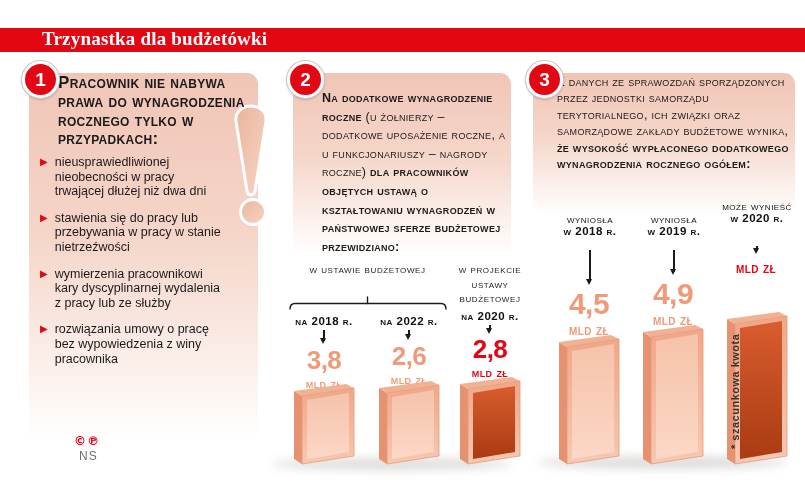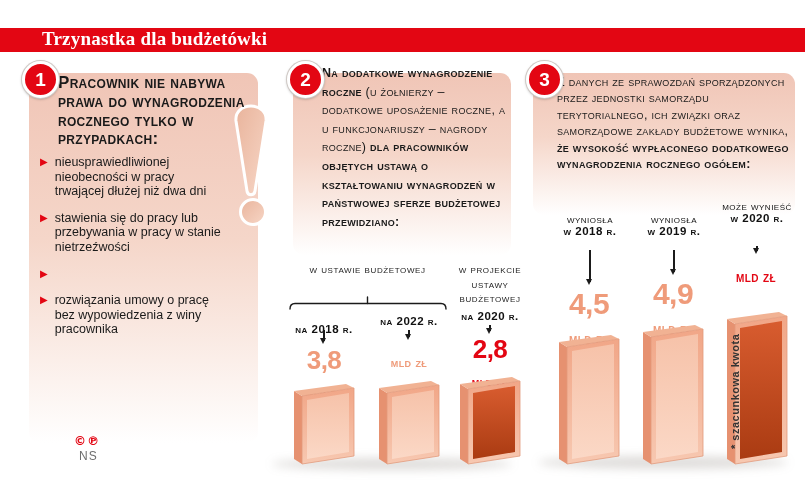--- a/index.html
+++ b/index.html
@@ -18,42 +18,42 @@
   .p3{left:533px;top:73px;width:262px;height:142px;}
   .num{position:absolute;width:31px;height:31px;border-radius:50%;background:#e30613;
        border:3px solid #fff;box-shadow:0 0 0 1px #cfc8c4,0 1px 3px rgba(0,0,0,.35);
        color:#fff;font-weight:700;font-size:19px;display:flex;align-items:center;
        justify-content:center;z-index:5;}
   .sc{font-variant:small-caps;}
   .heading{position:absolute;font-weight:700;font-size:17px;line-height:18.8px;
            letter-spacing:.3px;z-index:2;}
   .h1{left:58px;top:74px;width:188px;}
   .intro{position:absolute;font-size:12.5px;letter-spacing:.3px;z-index:2;}
-  .i2{left:322px;top:64px;width:184px;line-height:18.6px;}
+  .i2{left:322px;top:89px;width:184px;line-height:18.6px;}
   .i3{left:557px;top:74px;width:234px;line-height:16.4px;}
   .intro b,.intro .b{font-weight:700;}
   
   .bullets{position:absolute;left:40px;top:155px;width:200px;z-index:2;}
   .bullet{display:flex;margin-bottom:12px;}
   .tri{color:#e30613;font-size:10px;line-height:14.6px;margin-right:7px;flex:0 0 auto;}
   .btxt{font-size:12.5px;line-height:14.6px;width:168px;}
   
   .excl{position:absolute;left:222px;top:103px;z-index:1;}
   
   .glabel{position:absolute;text-align:center;font-size:11px;line-height:14.5px;
           letter-spacing:.6px;color:#222;}
   .ylabel{position:absolute;text-align:center;font-weight:700;font-size:11.5px;
           letter-spacing:.5px;color:#111;}
   .catline1{font-weight:400;}
   .arrow{position:absolute;width:1.6px;background:#1b1b1b;}
   .arrow:after{content:"";position:absolute;left:-2.7px;bottom:-6px;
                border:3.5px solid transparent;border-top:6px solid #1b1b1b;}
   .valblock{position:absolute;text-align:center;}
   .val{font-weight:700;font-size:26px;line-height:1;color:#ef9b7a;letter-spacing:-.5px;}
-  .valunit{font-weight:700;font-size:13px;color:#ef9b7a;letter-spacing:.4px;margin-top:12px;}
+  .valunit{font-weight:700;font-size:13px;color:#ef9b7a;letter-spacing:.4px;margin-top:3px;}
   .big .val{font-size:30px;}
   .big .valunit{font-size:14px;}
   .red .val,.red .valunit{color:#e30613;}
   .val sup{font-size:13px;vertical-align:super;}
   .bar{position:absolute;}
   .shadow{position:absolute;border-radius:50%;background:rgba(110,100,92,.22);filter:blur(5px);}
   .vfoot{position:absolute;left:727px;top:320px;height:142px;width:15px;
          writing-mode:vertical-rl;transform:rotate(180deg);font-weight:700;font-size:11px;
          letter-spacing:.5px;color:#333;display:flex;align-items:center;justify-content:center;
          z-index:3;}
@@ -110,51 +110,53 @@
     <div class="bullet">
       <span class="tri">▶</span>
       <span class="btxt">nieusprawiedliwionej nieobecności w pracy trwającej dłużej niż dwa dni</span>
     </div>
     <div class="bullet">
       <span class="tri">▶</span>
       <span class="btxt">stawienia się do pracy lub przebywania w pracy w stanie nietrzeźwości</span>
     </div>
     <div class="bullet">
       <span class="tri">▶</span>
+      <span class="btxt">wymierzenia pracownikowi kary dyscyplinarnej wydalenia z pracy lub ze służby</span>
     </div>
     <div class="bullet">
       <span class="tri">▶</span>
       <span class="btxt">rozwiązania umowy o pracę bez wypowiedzenia z winy pracownika</span>
     </div>
   </div>
 
   <div class="intro i2 sc">
     <span class="b">Na dodatkowe wynagrodzenie roczne</span><span> (u żołnierzy – dodatkowe uposażenie roczne, a u funkcjonariuszy – nagrody roczne) </span><span class="b">dla pracowników objętych ustawą o kształtowaniu wynagrodzeń w państwowej sferze budżetowej przewidziano:</span>
   </div>
 
   <div class="glabel sc" style="left:295px;top:262px;width:145px;">w ustawie budżetowej</div>
   <div class="glabel sc" style="left:441px;top:262px;width:98px;">w projekcie ustawy budżetowej</div>
   <svg class="bracket" width="158" height="17" viewBox="0 0 158 17">
     <path d="M1,13 Q1,7.5 6,7.5 H152 Q157,7.5 157,13" fill="none" stroke="#1b1b1b" stroke-width="1.4" stroke-linecap="round"></path>
     <path d="M78.5,7.5 V1" fill="none" stroke="#1b1b1b" stroke-width="1.4" stroke-linecap="round"></path>
   </svg>
 
-  <div class="ylabel sc" style="left:291px;top:315px;width:66px;margin-top:8px;">na 2018 r.</div>
+  <div class="ylabel sc" style="left:291px;top:315px;width:66px;">na 2018 r.</div>
   <div class="ylabel sc" style="left:376px;top:315px;width:66px;">na 2022 r.</div>
   <div class="ylabel sc" style="left:457px;top:310px;width:66px;">na 2020 r.</div>
 
   <div class="arrow" style="left:323px;top:330px;height:11px;"></div>
   <div class="arrow" style="left:408px;top:330px;height:7px;"></div>
   <div class="arrow" style="left:489px;top:325px;height:6px;"></div>
 
   <div class="valblock" style="left:291px;top:347px;width:66px;">
     <div class="val">3,8</div>
     <div class="valunit sc">mld zł</div>
   </div>
   <div class="valblock" style="left:376px;top:343px;width:66px;">
+    <div class="val">2,6</div>
     <div class="valunit sc">mld zł</div>
   </div>
   <div class="valblock red" style="left:457px;top:336px;width:66px;">
     <div class="val">2,8</div>
     <div class="valunit sc">mld zł</div>
   </div>
 
   <div class="shadow" style="left:272px;top:458px;width:240px;height:12px;"></div>
   <svg class="bar" style="left:292px;top:383px;" width="64" height="82" viewBox="0 0 64 82">
     <polygon points="2,8 10,13 10,81 2,76" fill="#e69170"></polygon>

